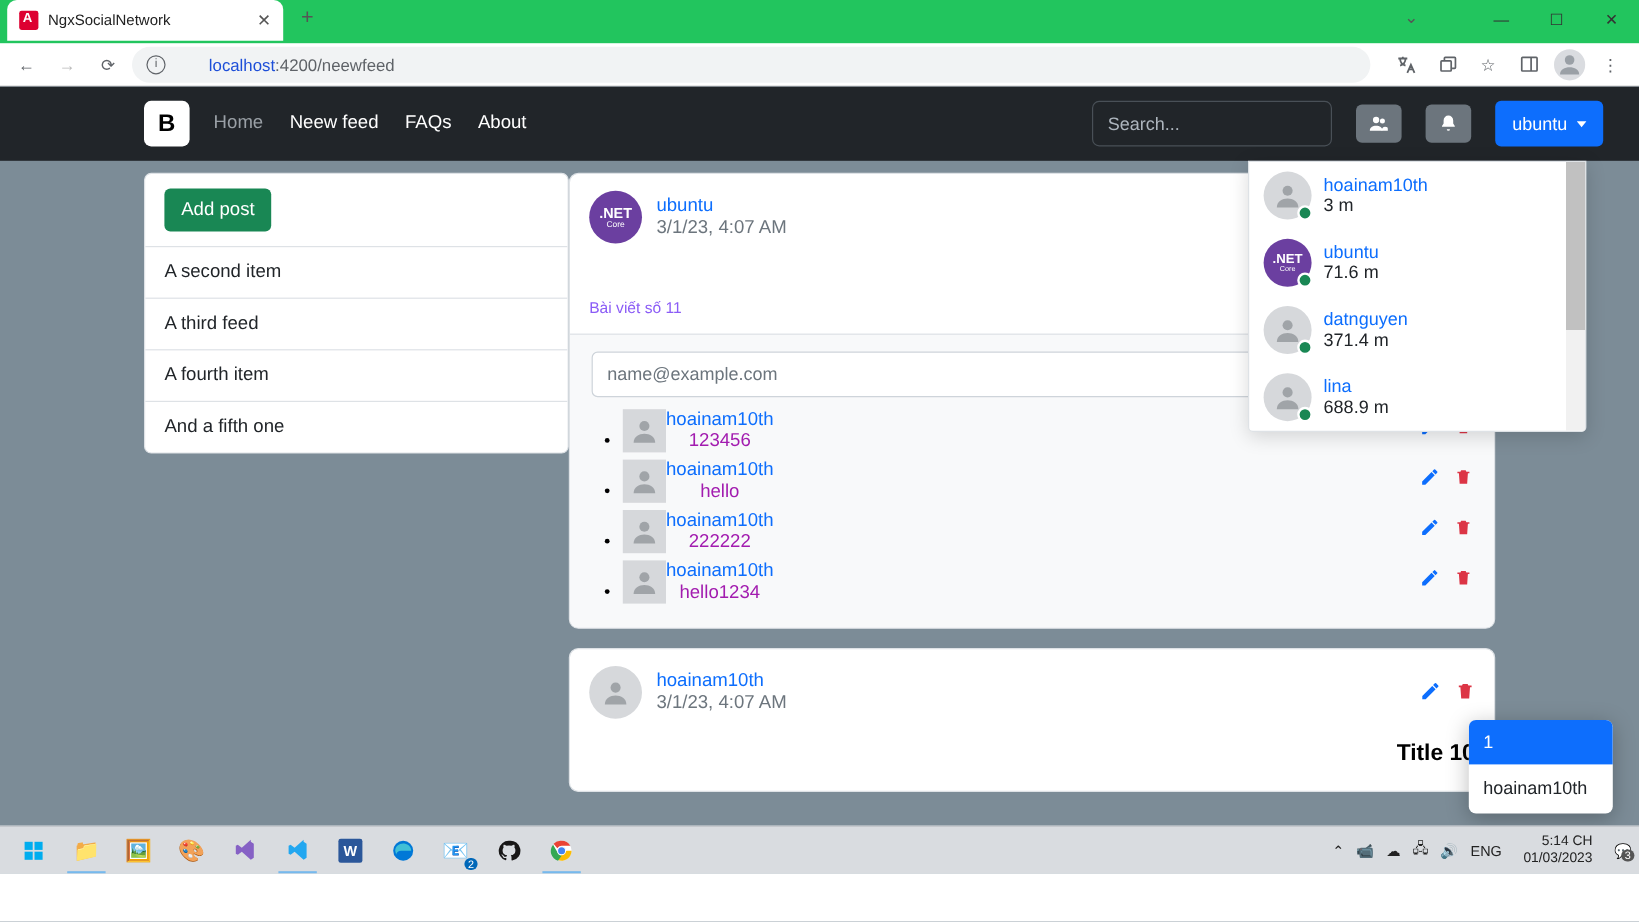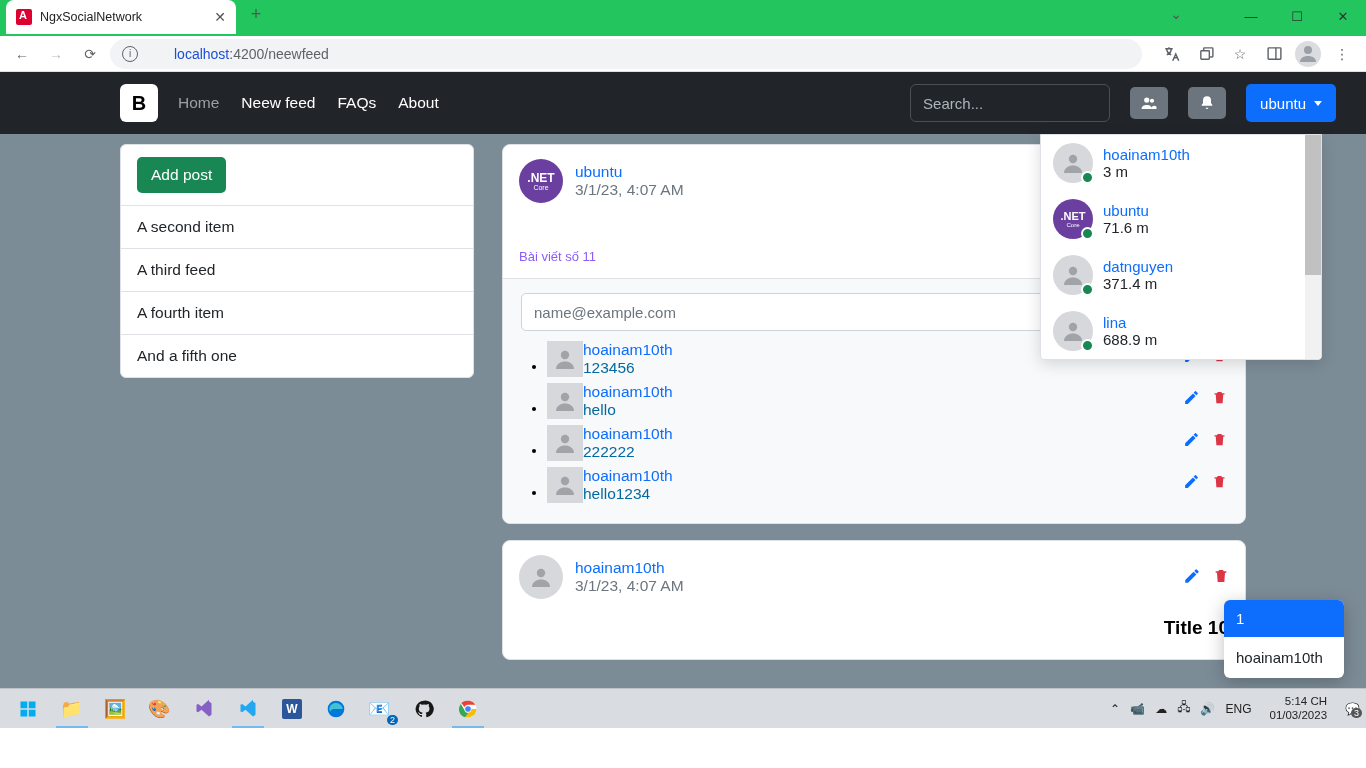--- a/index.html
+++ b/index.html
@@ -34,50 +34,50 @@
   .brand { width: 38px; height: 38px; background: #fff; border-radius: 6px; display:flex; align-items:center; justify-content:center; color:#000; font-weight:bold; font-size:20px; }
   .navlinks { display: flex; gap: 22px; font-size: 15.5px; }
   .navlinks a { color: #fff; text-decoration: none; }
   .navlinks a.dim { color: #9aa0a6; }
   .spacer { flex: 1; }
   .search-box { width: 200px; height: 38px; background: #212529; border: 1px solid #495057; border-radius: 6px; padding: 0 12px; color: #adb5bd; display:flex; align-items:center; font-size:15px; }
   .icon-btn { width: 38px; height: 32px; background: #6c757d; border-radius: 5px; display:flex; align-items:center; justify-content:center; color:#fff; }
   .user-dd { height: 38px; background: #0d6efd; color:#fff; border-radius: 5px; padding: 0 14px; display:flex; align-items:center; gap:8px; font-size:15px; }
   .user-dd .caret { width:0; height:0; border-left:4px solid transparent; border-right:4px solid transparent; border-top:5px solid #fff; }
 
-  .content { display: flex; padding: 10px 120px 0 120px; gap: 28px; align-items: flex-start; }
+  .content { display: flex; padding: 10px 120px 0 120px; align-items: flex-start; }
   .sidebar { width: 354px; background: #fff; border-radius: 6px; border:1px solid #dee2e6; overflow:hidden; }
   .side-item { padding: 12px 16px; border-bottom: 1px solid #dee2e6; font-size: 15.5px; color:#212529; }
   .side-item:last-child { border-bottom:none; }
   .add-btn { background: #198754; color:#fff; padding: 9px 14px; border-radius: 5px; display:inline-block; font-size:15.5px; }
 
   .feed { flex: 1; display:flex; flex-direction:column; gap: 16px; }
   .card { background: #fff; border-radius: 8px; border:1px solid #dee2e6; overflow:hidden; }
   .card-head { padding: 14px 16px; display:flex; align-items:center; gap: 12px; }
   .avimg { width:44px; height:44px; border-radius:50%; background:#6b3fa0; color:#fff; display:flex; flex-direction:column; align-items:center; justify-content:center; font-size:12px; font-weight:bold; line-height:1; }
   .avimg .sub { font-size:7px; font-weight:normal; }
   .avimg.grey { background:#d6d8db; }
   .avimg.grey svg { fill:#a0a4a8; }
   .card-head .who a { color:#0d6efd; text-decoration:none; font-size:15.5px; }
   .card-head .when { color:#6c757d; font-size:15.5px; }
   .card-head .actions { margin-left:auto; display:flex; gap:12px; }
   .ic-edit { color:#0d6efd; }
   .ic-del { color:#dc3545; }
   .card-body { padding: 4px 16px 14px 16px; }
   .card-body h3 { font-size: 19px; font-weight:700; margin-bottom:6px;text-align:right; }
   .card-body p { font-size: 13px; color:#8b5cf6; }
-  .card-comments { background:#f8f9fa; border-top:1px solid #dee2e6; padding: 14px 18px; }
+  .card-comments { background:#f8f9fa; border-top:1px solid #dee2e6; padding: 14px 18px; text-align: center; }
   .cmt-input { width:100%; height:38px; border:1px solid #ced4da; border-radius:5px; padding:0 12px; color:#6c757d; font-size:15px; display:flex; align-items:center; background:#fff; margin-bottom:10px; }
   ul.cmts { list-style: disc; padding-left: 26px; }
   ul.cmts li { margin: 6px 0; }
   .cmt-row { display:flex; align-items:flex-start; gap:0; position:relative; }
   .cmt-av { width:36px; height:36px; background:#d6d8db; display:flex; align-items:center; justify-content:center; }
   .cmt-av svg { fill:#a0a4a8; }
   .cmt-body a { color:#0d6efd; text-decoration:none; font-size:15.5px; }
-  .cmt-body .txt { font-size:15.5px; color:#0369a1; }
+  .cmt-body .txt { font-size:15.5px; color:#a21caf; }
   .cmt-acts { position:absolute; right:0; top:6px; display:flex; gap:12px; }
 
   
   .online-dd { position:absolute; top:62px; right:44px; width:282px; background:#fff; border:1px solid #dee2e6; border-radius:0 0 4px 4px; box-shadow:0 4px 16px rgba(0,0,0,.15); max-height:244px; overflow:hidden; }
   .online-dd .scr { position:absolute; right:0; top:0; bottom:0; width:16px; background:#f1f1f1; }
   .online-dd .scr .thumb { position:absolute; top:0; width:16px; height:140px; background:#c1c1c1; }
   .on-item { display:flex; align-items:center; gap:10px; padding:8px 12px; }
   .on-av { width:40px; height:40px; border-radius:50%; background:#d6d8db; position:relative; display:flex; align-items:center; justify-content:center; }
   .on-av.purple { background:#6b3fa0; color:#fff; font-size:11px; font-weight:bold; flex-direction:column; line-height:1; }
   .on-av.purple .sub { font-size:6px; font-weight:normal; }

